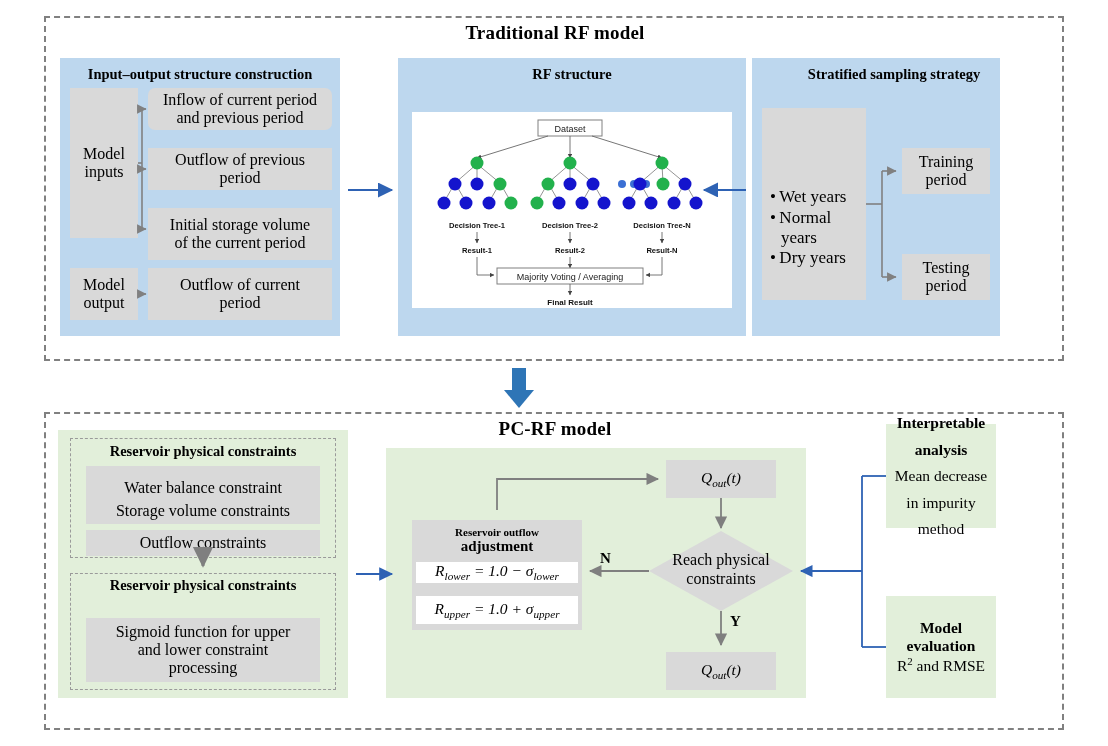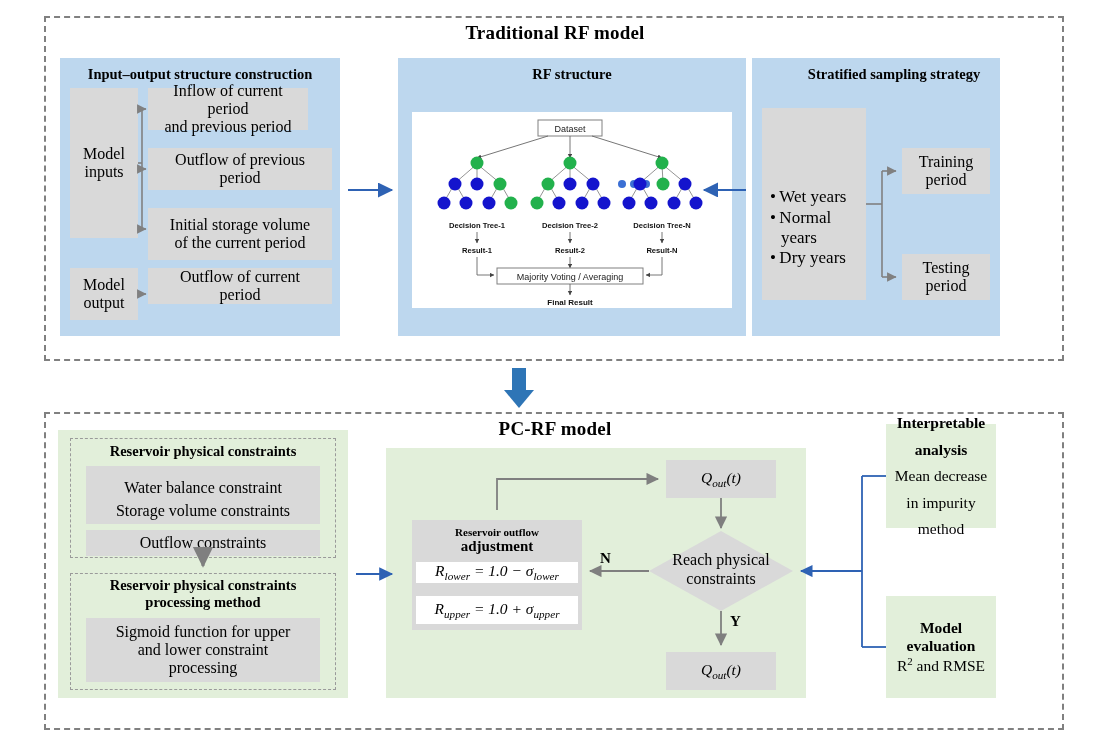--- a/index.html
+++ b/index.html
@@ -87,41 +87,41 @@
 
 <div class="panel-blue" id="panel-io">
   <div class="panel-head" style="top:8px;">Input–output structure construction</div>
 </div>
 
 <div class="gbox" style="left:70px; top:88px; width:68px; height:150px; flex-direction:column;">
   <span>Model</span>
   <span>inputs</span>
 </div>
 
-<div class="gbox" style="left:148px; top:88px; width:160px; height:42px; flex-direction:column;">
+<div class="gbox" style="left:148px; top:88px; width:184px; height:42px; flex-direction:column;border-radius:7px;">
   <span>Inflow of current period</span>
   <span>and previous period</span>
 </div>
 
 <div class="gbox" style="left:148px; top:148px; width:184px; height:42px; flex-direction:column;">
   <span>Outflow of previous</span>
   <span>period</span>
 </div>
 
 <div class="gbox" style="left:148px; top:208px; width:184px; height:52px; flex-direction:column;">
   <span>Initial storage volume</span>
   <span>of the current period</span>
 </div>
 
 <div class="gbox" style="left:70px; top:268px; width:68px; height:52px; flex-direction:column;">
   <span>Model</span>
   <span>output</span>
 </div>
 
-<div class="gbox" style="left:148px; top:268px; width:184px; height:36px; flex-direction:column;">
+<div class="gbox" style="left:148px; top:268px; width:184px; height:52px; flex-direction:column;">
   <span>Outflow of current</span>
   <span>period</span>
 </div>
 
 <div class="panel-blue" id="panel-rf">
   <div class="panel-head" style="top:8px;">RF structure</div>
 </div>
 <div id="rf-canvas"></div>
 
 <div class="panel-blue" id="panel-strat">
@@ -155,21 +155,20 @@
 <div class="dashbox" style="left:70px; top:438px; width:266px; height:120px;"></div>
 <div class="abs" style="left:70px; top:443px; width:266px; text-align:center; font-weight:bold; font-size:14.5px;">Reservoir physical constraints</div>
 
 <div class="gbox" style="left:86px; top:466px; width:234px; height:44px;">Water balance constraint</div>
 <div class="gbox" style="left:86px; top:498px; width:234px; height:26px;">Storage volume constraints</div>
 <div class="gbox" style="left:86px; top:530px; width:234px; height:26px;">Outflow constraints</div>
 
 <div class="dashbox" style="left:70px; top:573px; width:266px; height:117px;"></div>
 <div class="abs" style="left:70px; top:577px; width:266px; text-align:center; font-weight:bold; font-size:14.5px; line-height:1.15;">
   <div>Reservoir physical constraints</div>
-  <div>processing method</div>
 </div>
 <div class="gbox" style="left:86px; top:618px; width:234px; height:64px; flex-direction:column;">
   <span>Sigmoid function for upper</span>
   <span>and lower constraint</span>
   <span>processing</span>
 </div>
 
 <div class="panel-green" id="panel-pcrf"></div>
 
 <div class="gbox" style="left:412px; top:520px; width:170px; height:110px; flex-direction:column; justify-content:flex-start; padding-top:6px;">

